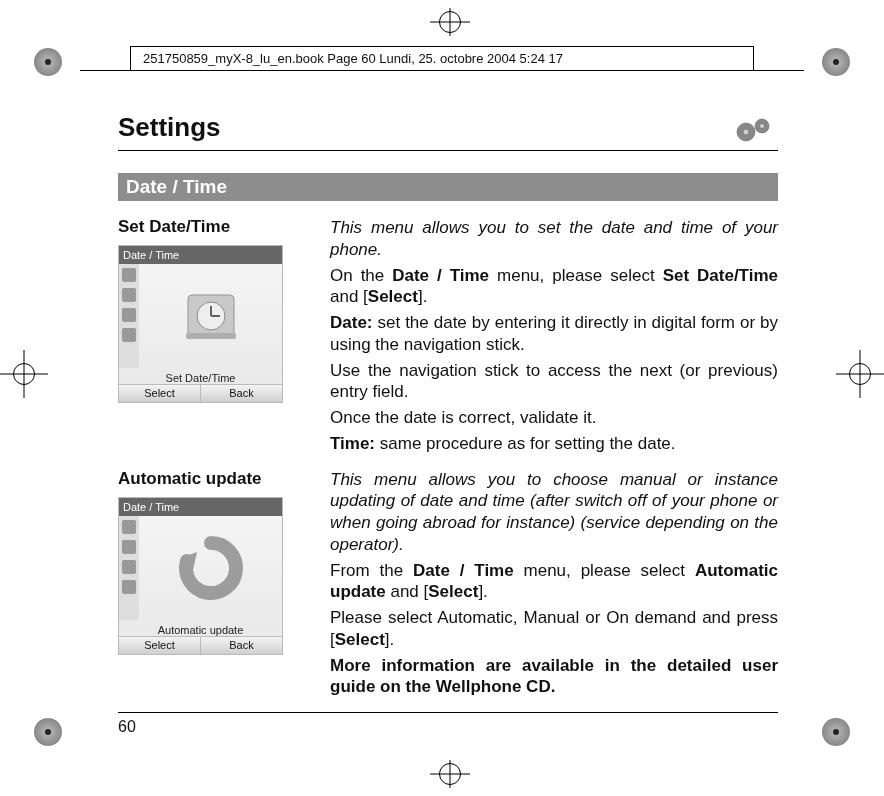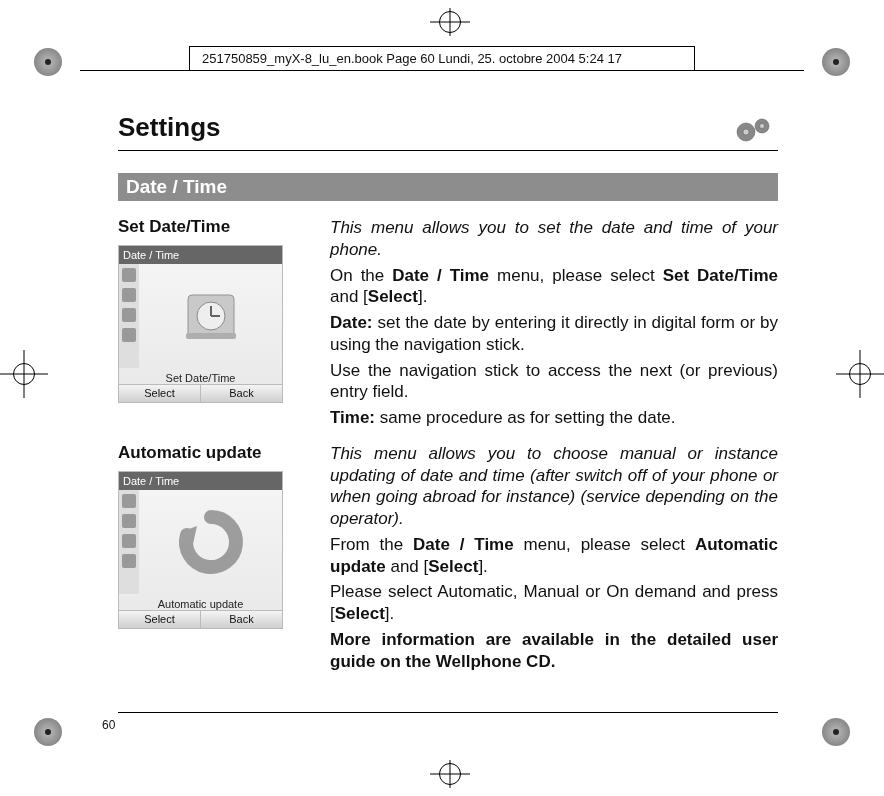--- a/index.html
+++ b/index.html
@@ -54,21 +54,21 @@
   .header-area {
     position: absolute;
     left: 90px; right: 90px; top: 46px;
     display: flex;
     justify-content: center;
   }
   .header-frame {
     border: 1px solid #000;
     padding: 4px 12px;
     font-size: 13px;
-    width: 506px;
+    width: 624px;
     text-align: left;
   }
   .top-rule {
     position: absolute;
     left: 80px; right: 80px; top: 70px;
     border-top: 1px solid #000;
   }
 
   
   .page {
@@ -177,22 +177,22 @@
   .clock-icon svg { width:70px; height:70px; opacity:0.75; }
   .arrow-icon svg { width:80px; height:80px; opacity:0.7; }
 
   .footer-rule {
     position:absolute;
     left:118px; width:660px; top: 712px;
     border-top: 1px solid #000;
   }
   .page-number {
     position:absolute;
-    left:102px; top: 718px;
-    font-size: 12px;
+    left:118px; top: 718px;
+    font-size: 16px;
   }
 
   .more-info { font-weight: bold; margin-top: 36px; text-align: justify; }
 </style>
 </head>
 <body>
 
 <div class="crop-left-top">
     <div class="crop-circle"></div>
   </div>
@@ -278,20 +278,21 @@
     </div>
     <div class="right-col">
       <p class="italic">This menu allows you to set the date and time of your phone.</p>
       <p>
         <span>On the </span><span class="bold">Date / Time</span><span> menu, please select </span><span class="bold">Set Date/Time</span><span> and [</span><span class="bold">Select</span><span>].</span>
       </p>
       <p>
         <span class="bold">Date:</span><span> set the date by entering it directly in digital form or by using the navigation stick.</span>
       </p>
       <p>Use the navigation stick to access the next (or previous) entry field.</p>
+      <p>Once the date is correct, validate it.</p>
       <p>
         <span class="bold">Time:</span><span> same procedure as for setting the date.</span>
       </p>
     </div>
   </div>
 
   <div class="row">
     <div class="left-col">
       <div class="subhead">Automatic update</div>
       <div class="phone-shot">

